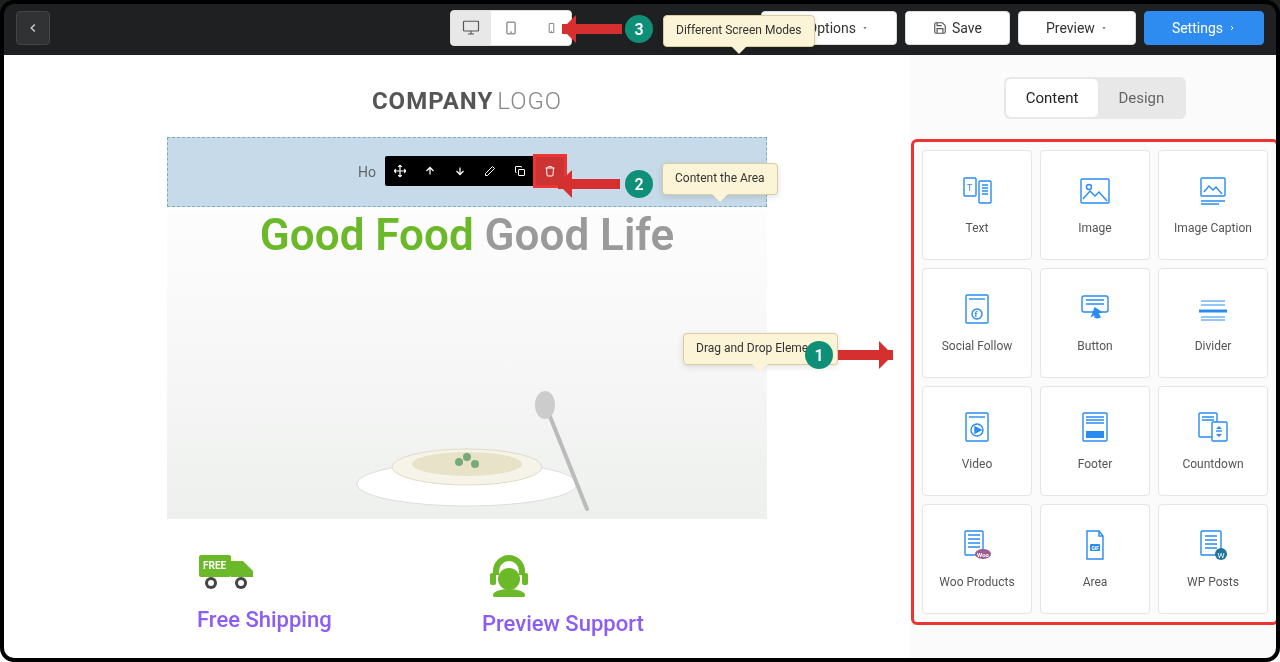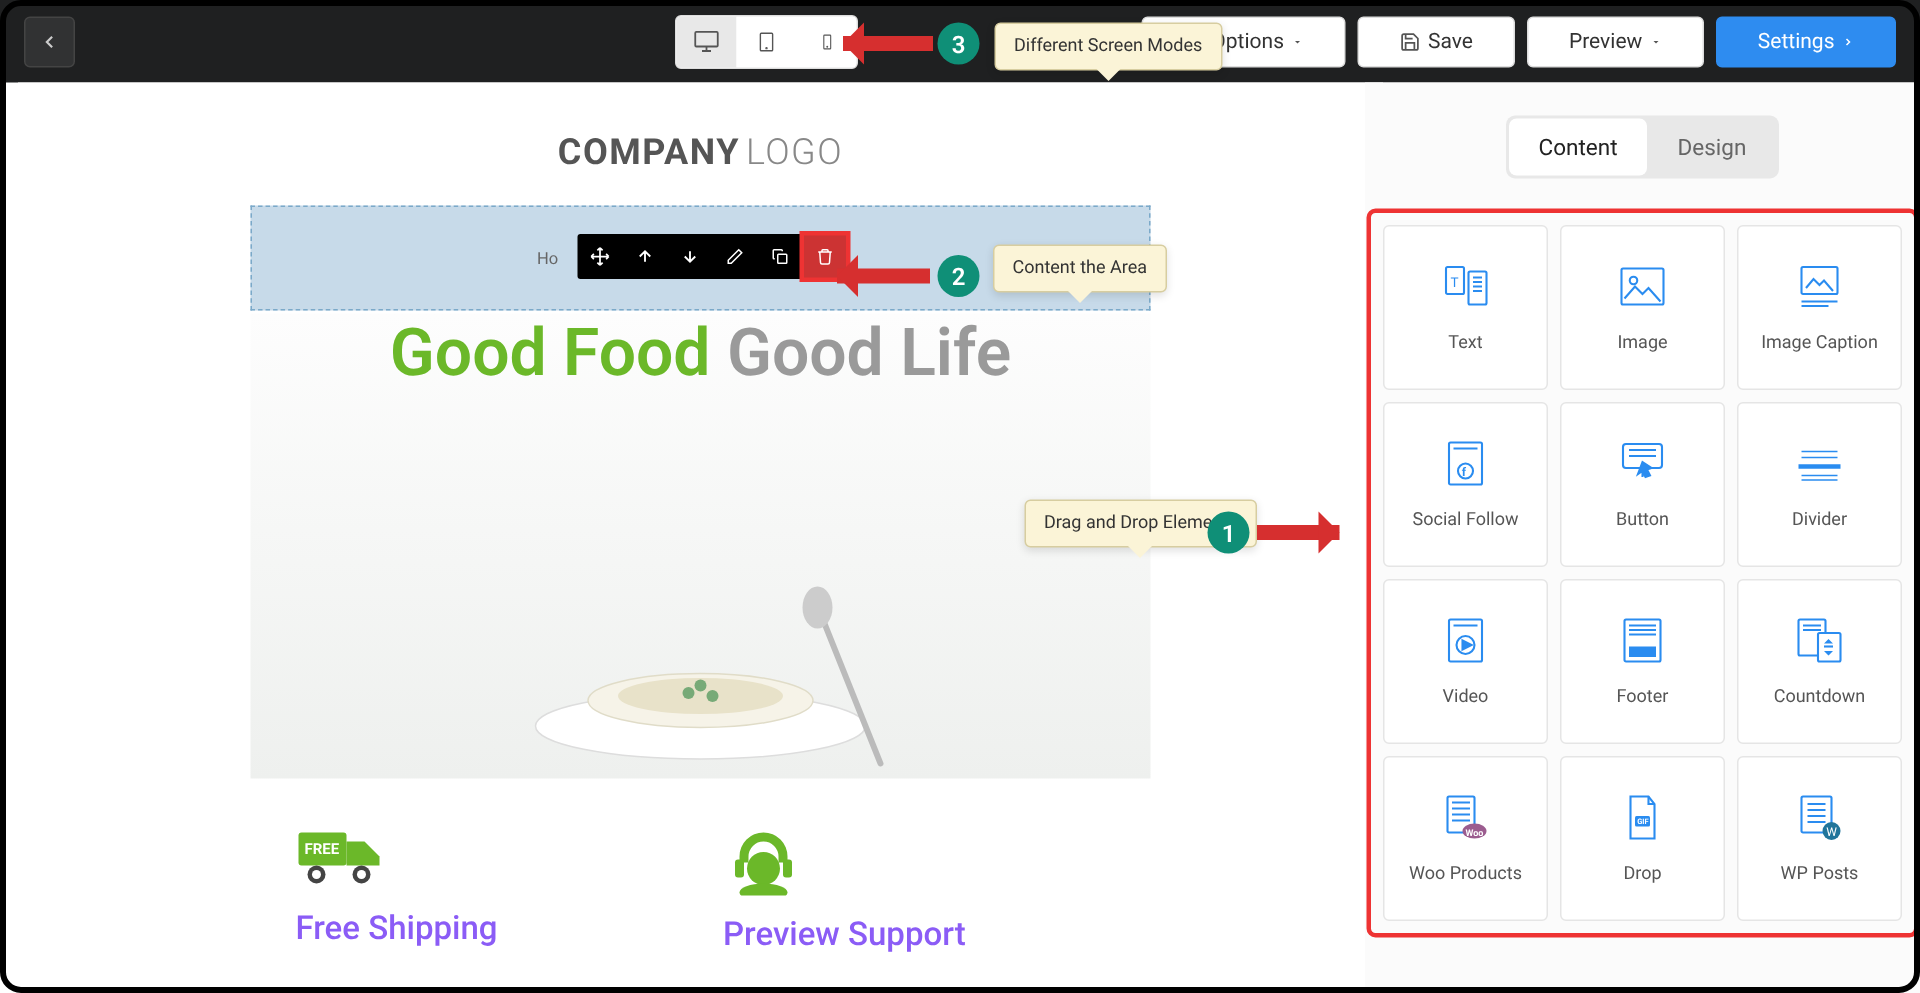--- a/index.html
+++ b/index.html
@@ -16,21 +16,21 @@
 .tb-btn { height:34px; padding:0 27px; background:#fff; border:1px solid #ddd; border-radius:4px; display:flex; align-items:center; gap:5px; font-size:14px; color:#333; cursor:pointer; }
 .tb-btn.primary { background:#2e8cf0; color:#fff; border-color:#2e8cf0; }
 
 
 .canvas-wrap { position:absolute; top:55px; left:12px; width:910px; bottom:0; overflow:hidden; display:flex; justify-content:center; background:#fff; }
 .canvas { width:600px; margin-top:22px; }
 .logo-row { text-align:center; padding:10px 0 22px; }
 .logo-bold { font-weight:700; color:#555; font-size:24px; letter-spacing:1px; }
 .logo-light { font-weight:300; color:#888; font-size:24px; letter-spacing:1px; }
 .nav-block { border:1px dashed #7ba9c9; background:#c7dae9; height:70px; display:flex; align-items:center; padding-left:190px; position:relative; }
-.nav-text { color:#666; font-size:11px; }
+.nav-text { color:#666; font-size:14px; }
 .toolbox { position:absolute; left:217px; top:18px; display:flex; background:#000; border-radius:2px; }
 .tool-btn { width:30px; height:30px; display:flex; align-items:center; justify-content:center; color:#fff; cursor:pointer; }
 .tool-btn.hl { outline:3px solid #e33; outline-offset:-1px; background:#cc3333; }
 .hero { margin-top:2px; height:310px; background:linear-gradient(#fdfdfd,#eef0ee); position:relative; display:flex; flex-direction:column; align-items:center; }
 .hero h2 { font-size:44px; font-weight:600; }
 .hero h2 .g1 { color:#6bb829; }
 .hero h2 .g2 { color:#9a9a9a; }
 .soup { position:absolute; bottom:0; left:50%; transform:translateX(-50%); }
 .features { display:flex; gap:30px; margin-top:30px; padding:0 30px; }
 .feature { flex:1; }
@@ -324,21 +324,21 @@
         </div>
       <div class="elem-card">
           <div class="ico">
             <svg width="26" height="30" viewBox="0 0 26 30">
               <path d="M5 1h12l4 5v23H5z"></path>
               <path d="M17 1v5h4"></path>
               <rect x="8" y="14" width="10" height="7" rx="1" fill="#2a8cf0" stroke="none"></rect>
               <text x="9.5" y="19.5" font-size="5" fill="#fff" stroke="none" font-weight="700">GIF</text>
             </svg>
           </div>
-          <span>Drop</span>
+          <span>Area</span>
         </div>
       <div class="elem-card">
           <div class="ico">
             <svg width="30" height="30" viewBox="0 0 30 30">
               <rect x="3" y="1" width="20" height="24" rx="1"></rect>
               <path d="M7 6h12M7 10h12M7 14h12M7 18h12"></path>
               <circle cx="23" cy="24" r="6" fill="#21759b" stroke="none"></circle>
               <text x="19.5" y="27.5" font-size="8" fill="#fff" stroke="none" font-family="serif">W</text>
             </svg>
           </div>

